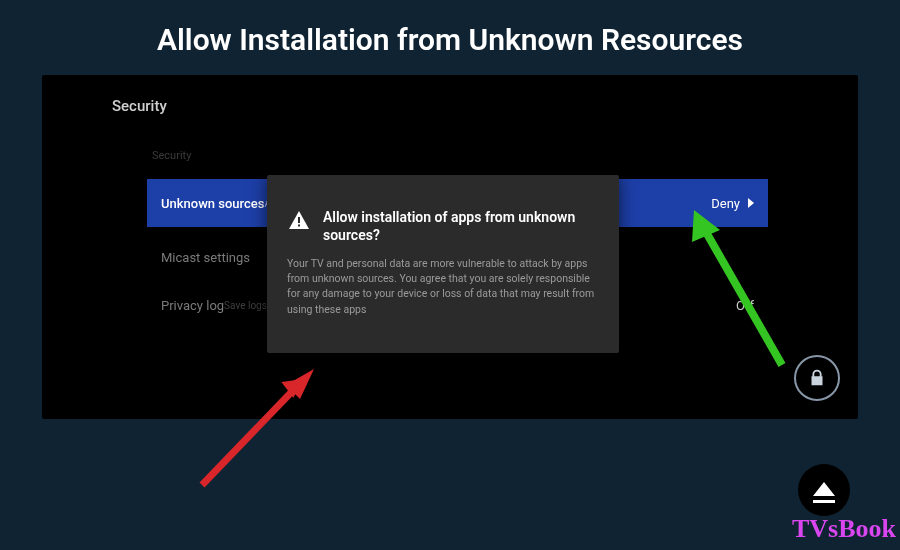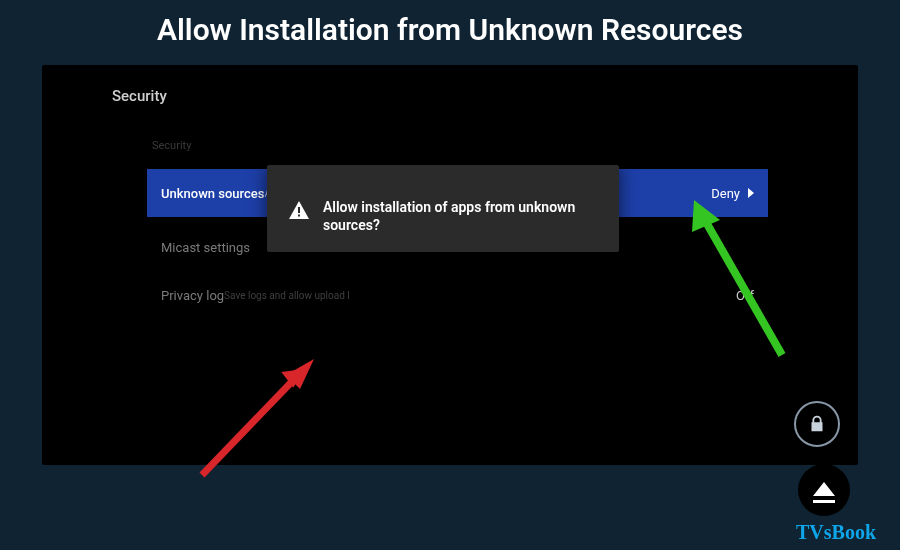--- a/index.html
+++ b/index.html
@@ -9,27 +9,27 @@
     background: #0f2332;
     font-family: -apple-system, "Segoe UI", Roboto, Arial, sans-serif;
     color: #fff;
     overflow: hidden;
     position: relative;
   }
   .page-title {
     text-align: center;
     font-size: 30px;
     font-weight: 600;
-    padding: 12px 0 18px;
+    padding: 22px 0 18px;
     color: #fff;
   }
   .screenshot-frame {
     margin: 0 42px;
     background: #000;
-    height: 400px;
+    height: 344px;
     position: relative;
     border-radius: 2px;
   }
   .sec-header {
     position: absolute;
     top: 22px;
     left: 70px;
     font-size: 15px;
     color: #d0d0d0;
     font-weight: 500;
@@ -179,25 +179,25 @@
     margin-bottom:3px;
   }
   .eject-badge .bar {
     position:absolute;
     bottom:13px;
     width:22px;height:3px;background:#fff;
   }
 
   .watermark {
     position:absolute;
-    right:24px;
+    right:4px;
     bottom:6px;
-    font-size:20px;
+    font-size:26px;
     font-weight:600;
-    color:#0ea5e9;
+    color:#d946ef;
     font-family: Georgia, 'Times New Roman', serif;
   }
 </style>
 </head>
 <body>
 
 <div class="page-title">Allow Installation from Unknown Resources</div>
 
 <div class="screenshot-frame">
 
@@ -236,20 +236,21 @@
     <div class="dlg-head">
       <span class="warn-icon">
         <svg viewBox="0 0 24 24">
             <path fill="#fff" d="M12 2 L22 20 H2 Z"></path>
             <rect x="11" y="8" width="2" height="6" fill="#2b2b2b"></rect>
             <rect x="11" y="15.5" width="2" height="2" fill="#2b2b2b"></rect>
           </svg>
       </span>
       <div class="dlg-title">Allow installation of apps from unknown sources?</div>
     </div>
+    <div class="dlg-body">Your TV and personal data are more vulnerable to attack by apps from unknown sources. You agree that you are solely responsible for any damage to your device or loss of data that may result from using these apps</div>
   </div>
 
   <div class="arrow" style="left:140px; top:280px;">
     <svg width="160" height="140">
       <defs></defs>
       <line x1="20" y1="130" x2="122" y2="24" stroke="#d9262a" stroke-width="7"></line>
       <polygon points="122,24 100,30 114,44" fill="#d9262a" transform="rotate(8 122 24)"></polygon>
       <polygon points="132,14 104,30 118,44" fill="#d9262a"></polygon>
     </svg>
   </div>

